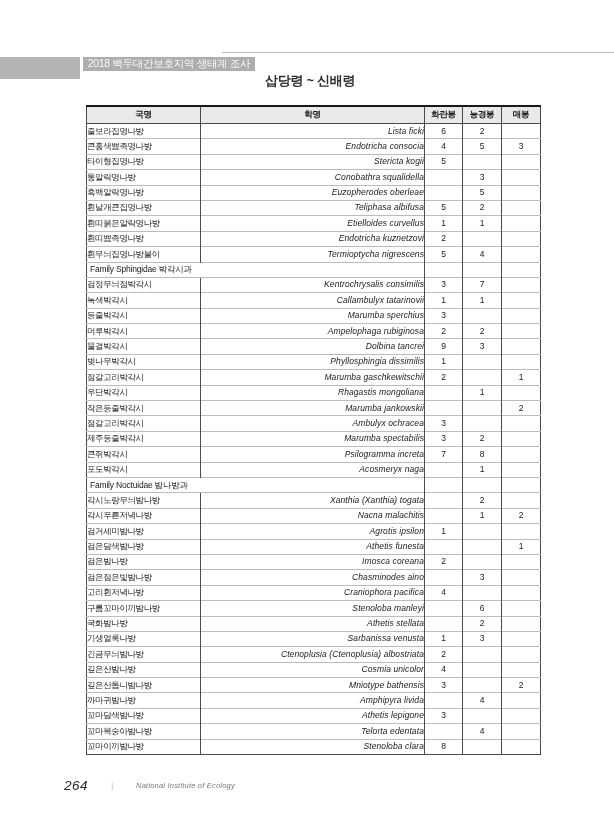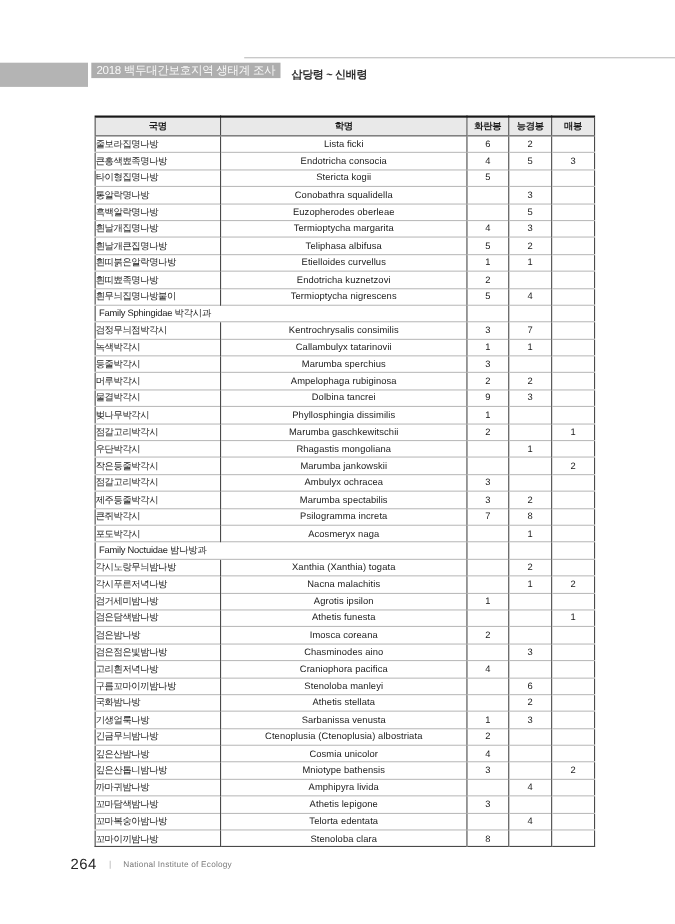--- a/index.html
+++ b/index.html
@@ -25,23 +25,23 @@
     position:absolute;top:57px;left:0;width:80px;height:22px;
     background:var(--banner-gray);opacity:.92;
   }
   .banner-main{
     position:absolute;top:57px;left:83px;width:172px;height:14px;
     background:var(--banner-gray);
     display:flex;align-items:center;justify-content:center;
     color:var(--banner-text);font-size:10.5px;letter-spacing:-.3px;white-space:nowrap;
   }
   .banner-subtitle{
-    position:absolute;top:57px;left:265px;height:22px;
+    position:absolute;top:70px;left:265px;height:22px;
     display:flex;align-items:center;
-    font-size:10px;font-weight:bold;color:#2e2e2e;letter-spacing:-.3px;
+    font-size:13px;font-weight:bold;color:#2e2e2e;letter-spacing:-.3px;
   }
   
   .table-wrap{position:absolute;top:105px;left:86px;}
   table.species{
     border-collapse:collapse;table-layout:fixed;width:454px;
     font-size:8.5px;line-height:1.1;
     border:1px solid var(--border-dark);
     border-top:2px solid #181818;
   }
   table.species td{
@@ -50,28 +50,28 @@
     border-top:1px solid var(--border-light);
     vertical-align:middle;
   }
   table.species td:first-child{border-left:none;}
   table.species thead td{
     background:var(--header-bg);font-weight:bold;text-align:center;
     height:16px;border-top:none;border-bottom:1px solid var(--border-dark);
     letter-spacing:-.3px;
   }
   td.kr{padding-left:4px;text-align:left;letter-spacing:-.4px;}
-  td.sci{padding-left:6px;text-align:center;letter-spacing:.1px;}
+  td.sci{padding-left:6px;text-align:right;font-style:italic;letter-spacing:.1px;}
   td.num{text-align:center;}
   tr.family-row td{font-weight:normal;letter-spacing:-.2px;}
   tr.family-row td.fam{padding-left:3px;}
   
   .footer{
     position:absolute;top:778px;left:64px;
-    display:flex;align-items:center;gap:11px;
+    display:flex;align-items:center;gap:23px;font-style:italic;
   }
   .footer .page-num{font-size:13.5px;color:#262626;letter-spacing:.5px;}
   .footer .sep{font-size:8px;color:#b0b0b0;}
   .footer .inst{font-size:7.5px;color:var(--footer-gray);letter-spacing:.2px;}
 </style>
 </head>
 <body>
 
 <div class="top-rule"></div>
 <div class="banner-left"></div>
@@ -128,27 +128,20 @@
           <td class="num"></td>
         </tr>
         <tr>
           <td class="kr">흑백알락명나방</td>
           <td class="sci">Euzopherodes oberleae</td>
           <td class="num"></td>
           <td class="num">5</td>
           <td class="num"></td>
         </tr>
         <tr>
-          <td class="kr">흰날개집명나방</td>
-          <td class="sci">Termioptycha margarita</td>
-          <td class="num">4</td>
-          <td class="num">3</td>
-          <td class="num"></td>
-        </tr>
-        <tr>
           <td class="kr">흰날개큰집명나방</td>
           <td class="sci">Teliphasa albifusa</td>
           <td class="num">5</td>
           <td class="num">2</td>
           <td class="num"></td>
         </tr>
         <tr>
           <td class="kr">흰띠붉은알락명나방</td>
           <td class="sci">Etielloides curvellus</td>
           <td class="num">1</td>

